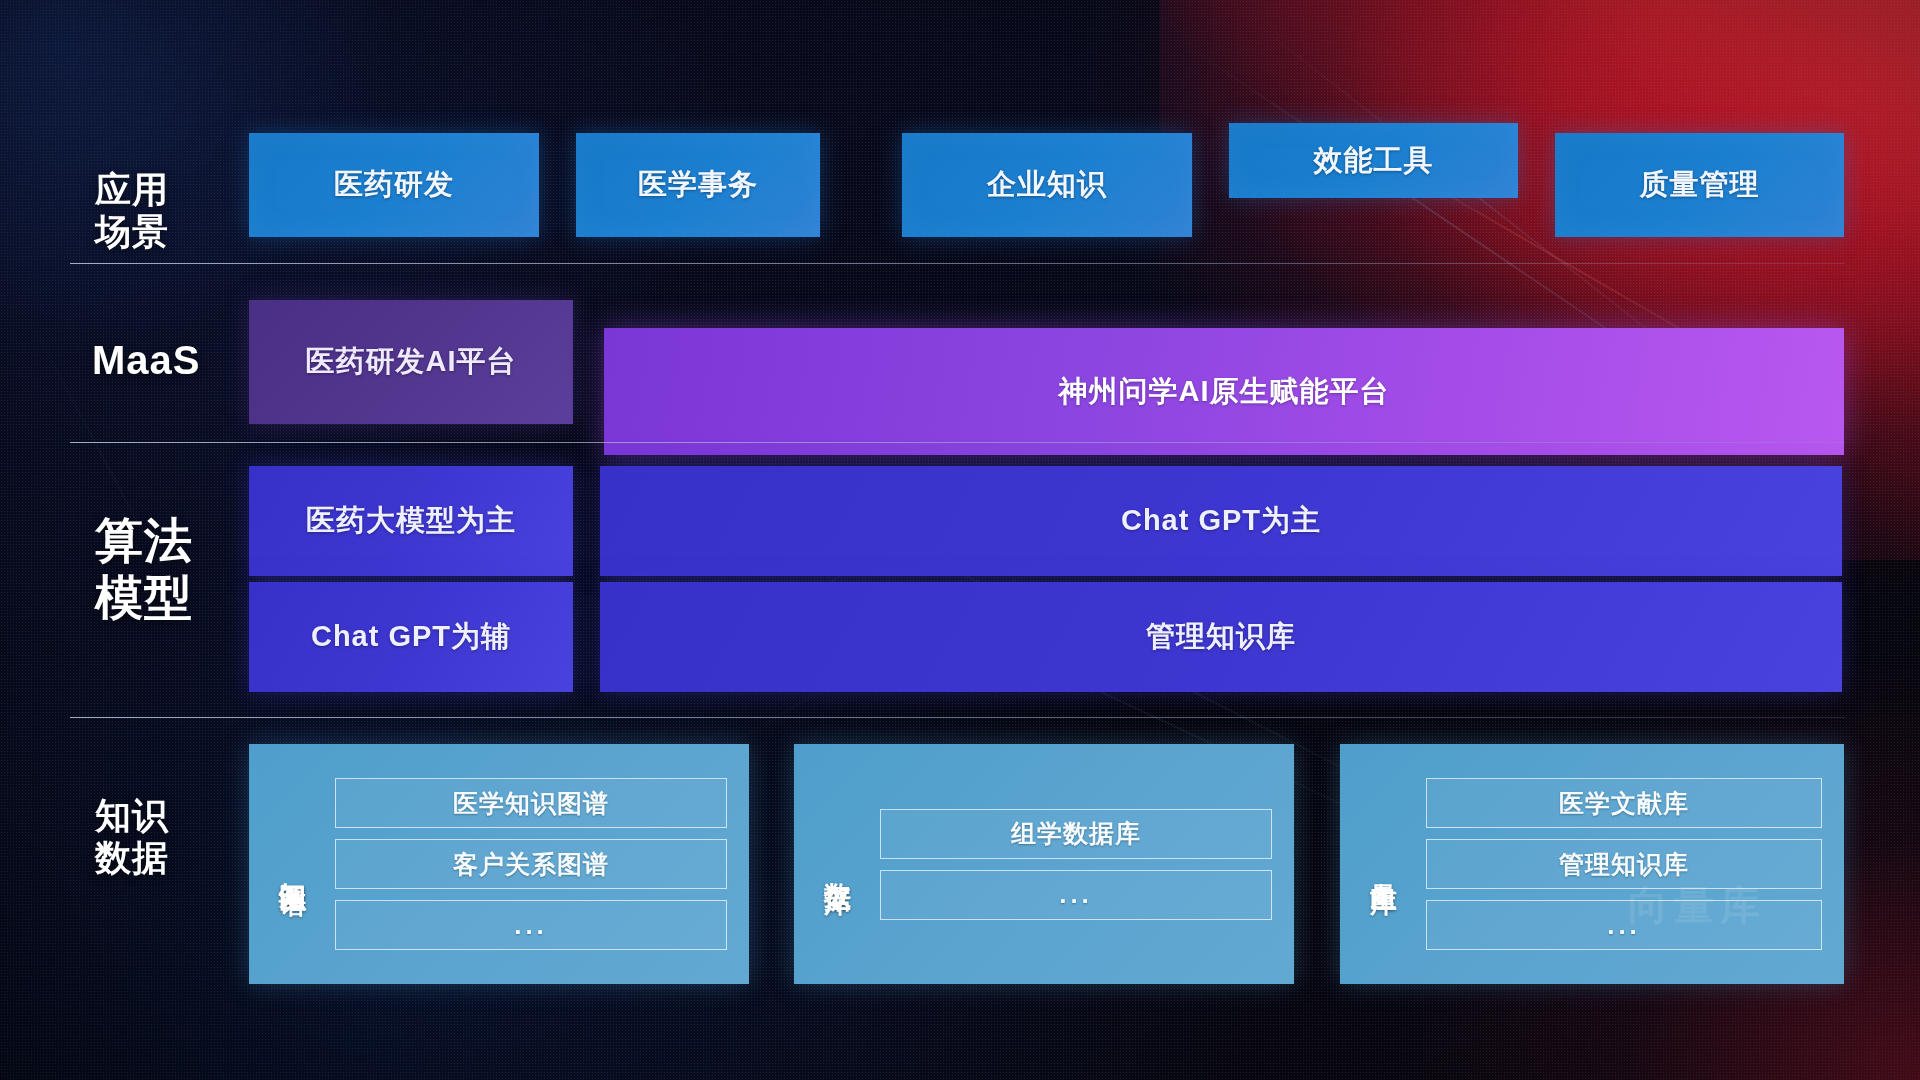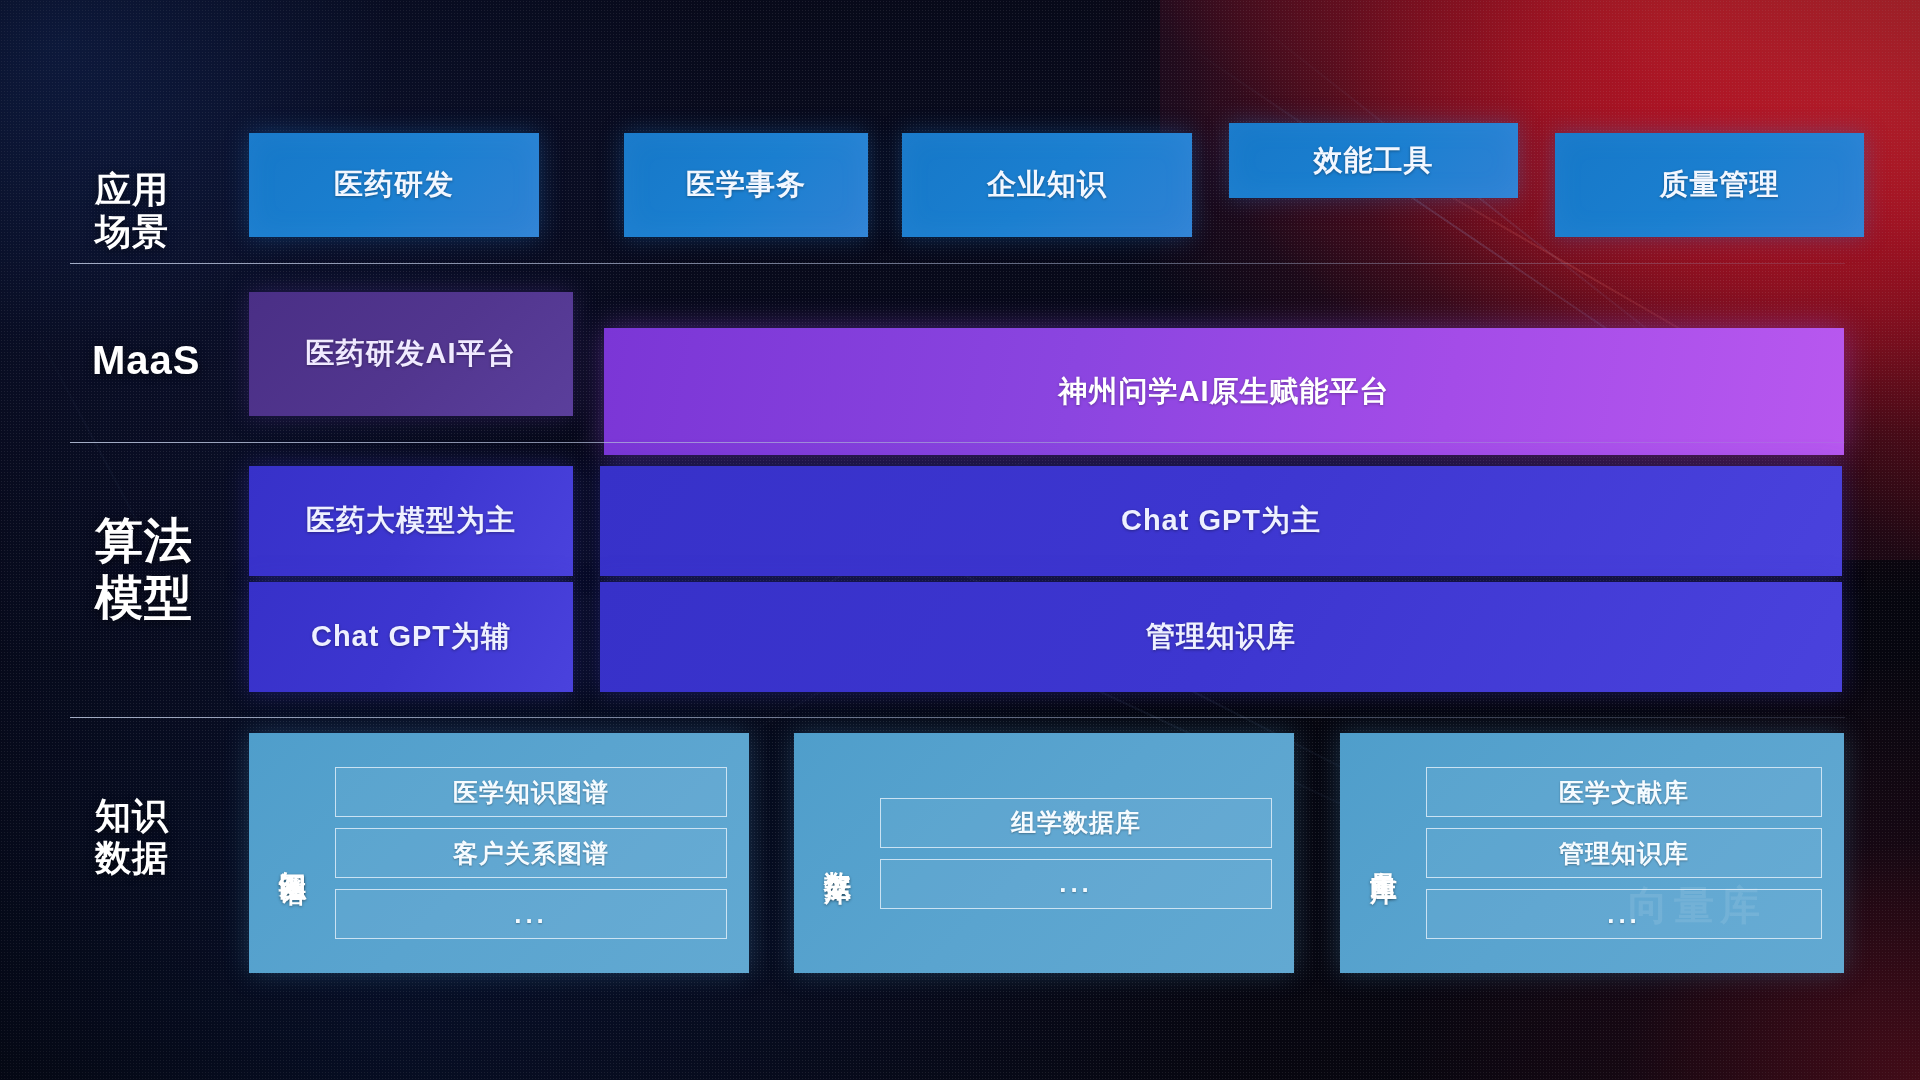--- a/index.html
+++ b/index.html
@@ -44,36 +44,36 @@
   .app-box{position:absolute;display:flex;align-items:center;justify-content:center;
     background:linear-gradient(135deg,#1678c8 0%,#1b7fd0 50%,#2f82d4 100%);
     color:#f2f7ff;font-size:29px;font-weight:bold;letter-spacing:1px;
     box-shadow:0 0 22px rgba(28,120,205,.35), inset 0 0 30px rgba(120,190,255,.10);
     text-shadow:0 1px 3px rgba(0,0,0,.35);}
 
   
   .maas-left{position:absolute;display:flex;align-items:center;justify-content:center;
     background:linear-gradient(135deg,#4a2f86 0%,#52368f 55%,#5b3f9c 100%);
     color:#f0eaff;font-size:29px;font-weight:bold;letter-spacing:1px;
-    box-shadow:0 0 22px rgba(90,55,160,.35);text-shadow:0 1px 3px rgba(0,0,0,.35);}
+    box-shadow:0 0 22px rgba(90,55,160,.35);text-shadow:0 1px 3px rgba(0,0,0,.35);margin-top:8px;}
   .maas-right{position:absolute;display:flex;align-items:center;justify-content:center;
     background:linear-gradient(100deg,#7b36d6 0%,#8b45e0 38%,#a44ce8 68%,#b858ef 100%);
     color:#ffffff;font-size:29px;font-weight:bold;letter-spacing:1px;
     box-shadow:0 0 28px rgba(150,70,230,.45);text-shadow:0 1px 3px rgba(0,0,0,.3);margin-top:39px;}
 
   
   .algo-box{position:absolute;display:flex;align-items:center;justify-content:center;
     background:linear-gradient(120deg,#3731c9 0%,#3d36d0 50%,#4a42dd 100%);
     color:#eef0ff;font-size:29px;font-weight:bold;letter-spacing:1px;
     box-shadow:0 0 22px rgba(60,54,205,.38);text-shadow:0 1px 3px rgba(0,0,0,.35);}
 
   
   .kgroup{position:absolute;display:flex;align-items:stretch;
     background:linear-gradient(135deg,#4f9ecb 0%,#5aa4cf 50%,#62a9d2 100%);
-    box-shadow:0 0 24px rgba(70,150,200,.30);}
+    box-shadow:0 0 24px rgba(70,150,200,.30);margin-top:11px;}
   .kgroup-label{display:flex;align-items:center;justify-content:center;
     color:#ffffff;font-size:27px;font-weight:bold;line-height:1.08;
     writing-mode:vertical-rl;text-orientation:upright;letter-spacing:2px;
     text-shadow:0 1px 3px rgba(0,0,0,.35);flex:0 0 auto;}
   .kgroup-items{display:flex;flex-direction:column;justify-content:center;gap:11px;flex:1 1 auto;}
   .kitem{display:flex;align-items:center;justify-content:center;
     border:1px solid rgba(233,244,252,.78);color:#f5fbff;
     font-size:25px;font-weight:bold;letter-spacing:1px;height:48px;
     background:rgba(255,255,255,.045);text-shadow:0 1px 2px rgba(0,0,0,.3);}
   .kitem.dots{font-size:26px;letter-spacing:4px;}
@@ -100,24 +100,24 @@
 <div class="vignette"></div>
 
 <div class="stage">
 
   <div class="rowlabel" style="left:95px;top:130px;width:150px;font-size:36px;margin-top:39px;">
     <div>应用</div>
     <div>场景</div>
   </div>
 
   <div class="app-box" style="left:249px;top:133px;width:290px;height:104px;">医药研发</div>
-  <div class="app-box" style="left:576px;top:133px;width:244px;height:104px;margin-left:48px;">医学事务</div>
+  <div class="app-box" style="left:576px;top:133px;width:244px;height:104px;">医学事务</div>
   <div class="app-box" style="left:902px;top:133px;width:290px;height:104px;">企业知识</div>
   <div class="app-box" style="left:1229px;top:123px;width:289px;height:75px;">效能工具</div>
-  <div class="app-box" style="left:1555px;top:133px;width:289px;height:104px;padding-left:20px;">质量管理</div>
+  <div class="app-box" style="left:1555px;top:133px;width:289px;height:104px;">质量管理</div>
 
   <div class="divider" style="left:70px;top:263px;width:1775px;"></div>
 
   <div class="rowlabel" style="left:92px;top:337px;width:190px;font-size:40px;">
     <div>MaaS</div>
   </div>
 
   <div class="maas-left" style="left:249px;top:292px;width:324px;height:124px;">医药研发AI平台</div>
   <div class="maas-right" style="left:604px;top:289px;width:1240px;height:127px;">神州问学AI原生赋能平台</div>
 

